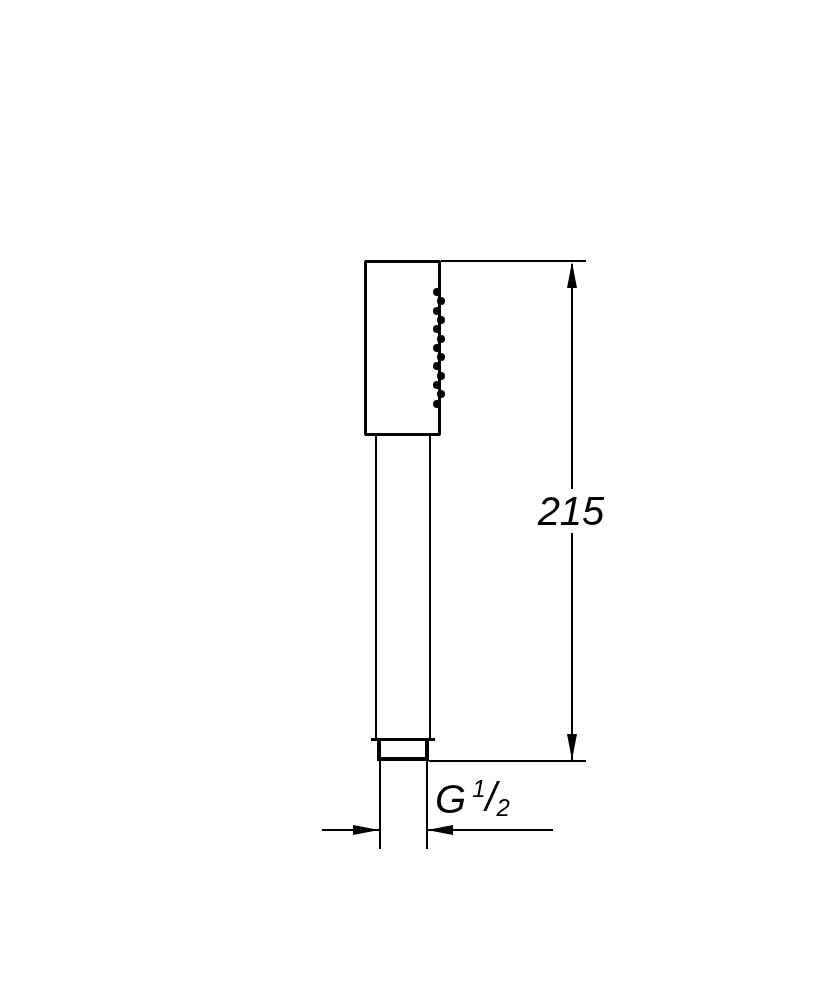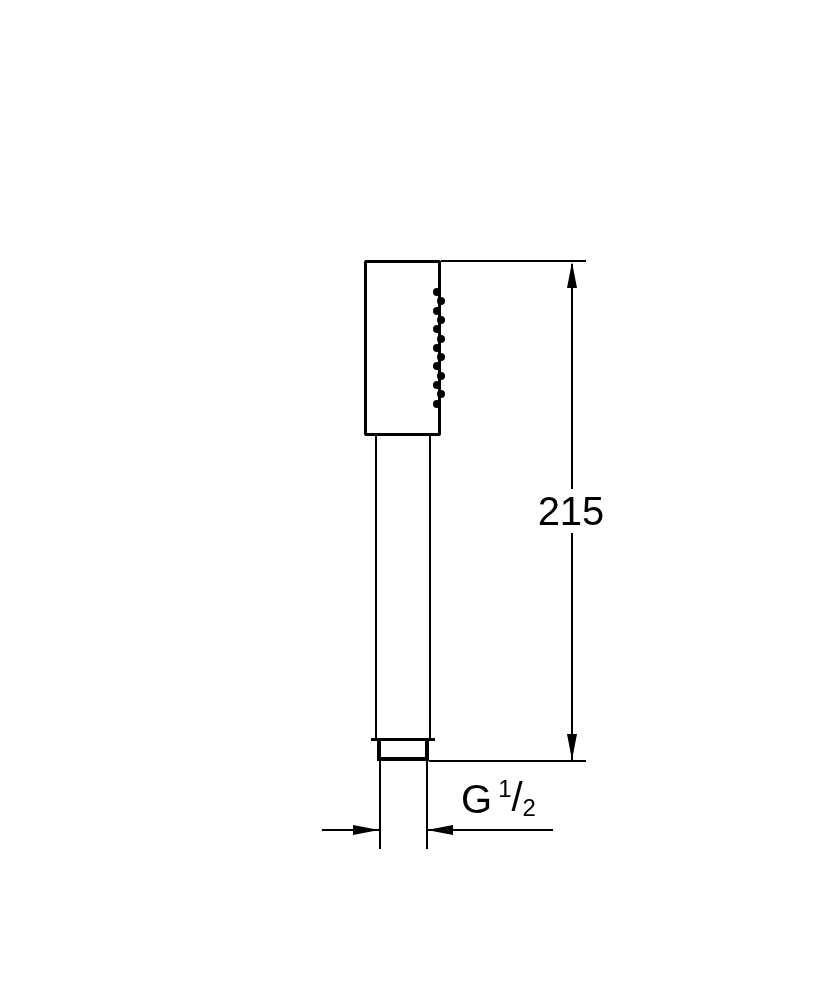--- a/index.html
+++ b/index.html
@@ -7,20 +7,21 @@
     padding: 0;
     background: #ffffff;
     font-family: "Liberation Sans", sans-serif;
   }
   #canvas {
     position: relative;
     width: 739px;
     height: 1000px;
     background: var(--bg, #ffffff);
     overflow: hidden;
+    font-style: italic;
   }
   .abs { position: absolute; }
   .stroke { background: var(--line, #000000); }
 
   
   #head {
     left: 364px; top: 260px;
     width: 71px; height: 170px;
     border: 3px solid var(--line, #000000);
     border-radius: 2px;
@@ -115,21 +116,21 @@
   #arrow-left-tip {
     left: 427px; top: 825px;
     width: 0; height: 0;
     border-top: 5px solid transparent;
     border-bottom: 5px solid transparent;
     border-right: 26px solid var(--line, #000000);
   }
 
   
   #label-thread {
-    left: 461px; top: 779px;
+    left: 435px; top: 779px;
     color: var(--line, #000000);
     font-size: 40px;
     line-height: 1.0;
     white-space: nowrap;
   }
   #label-thread .frac-num {
     font-size: 24px;
     position: relative;
     top: -16px;
     margin-left: 6px;

